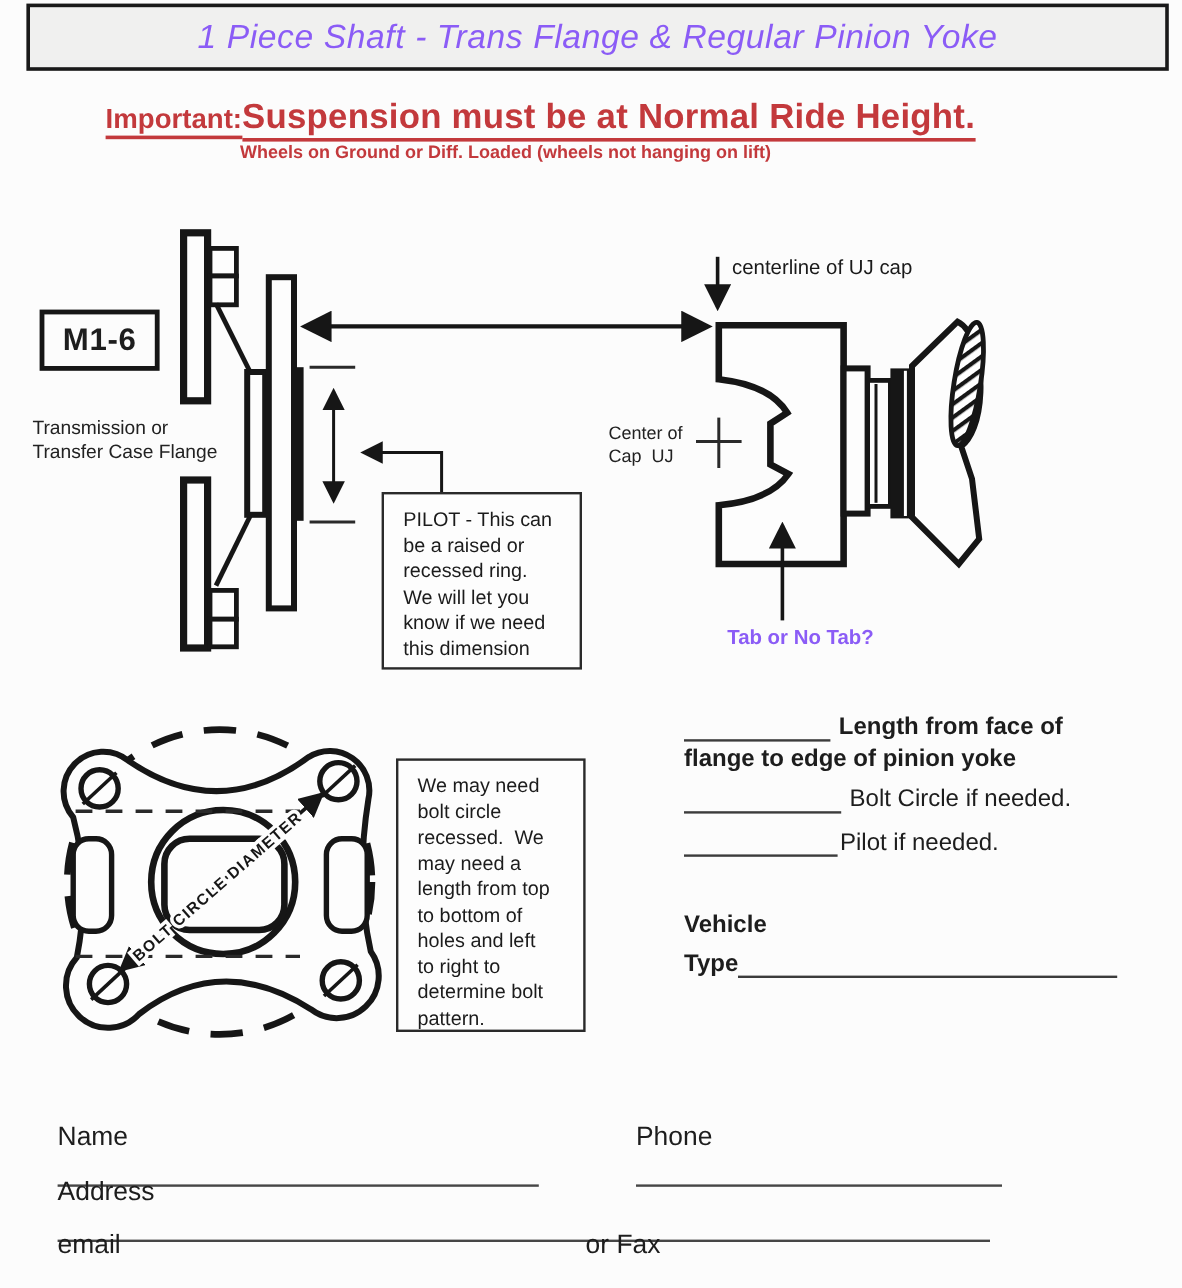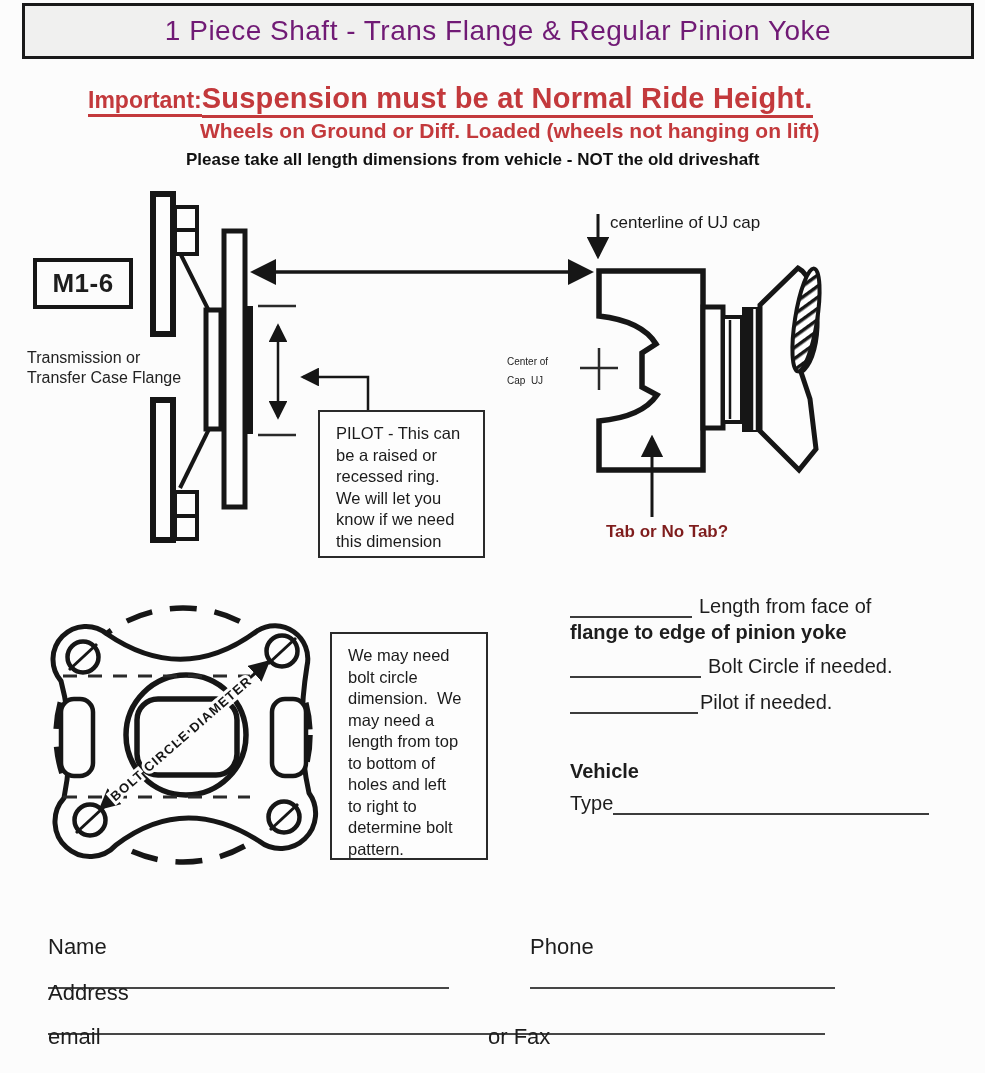--- a/index.html
+++ b/index.html
@@ -9,53 +9,53 @@
     font-family:"Liberation Sans","DejaVu Sans",sans-serif;
     color:#1d1d1d;
   }
   .abs{position:absolute;}
   
   .title-box{
     left:22px;top:3px;width:946px;height:50px;
     border:3.5px solid #191919;background:#f0f0ef;
     display:flex;align-items:center;justify-content:center;
   }
-  .title-box .t{font-size:28px;font-weight:400;letter-spacing:.5px;color:#701a75;}
+  .title-box .t{font-size:28px;font-weight:400;letter-spacing:.5px;color:#8b5cf6;font-style:italic;}
   
   .warn-row{left:88px;top:82px;width:860px;display:flex;align-items:baseline;white-space:nowrap;}
   .red{color:#c3393c;}
   .imp{font-size:23px;font-weight:700;}
   .imp u,.head u{text-decoration:none;border-bottom:3px solid #c3393c;padding-bottom:1px;}
   .head{font-size:29px;font-weight:700;letter-spacing:.2px;}
-  .warn2{left:200px;top:119px;font-size:21px;font-weight:700;white-space:nowrap;}
+  .warn2{left:200px;top:119px;font-size:15px;font-weight:700;white-space:nowrap;}
   .warn3{left:186px;top:150px;font-size:17px;font-weight:700;color:#111;white-space:nowrap;}
   
   .model-box{
     left:33px;top:258px;width:92px;height:43px;border:4px solid #161616;
     display:flex;align-items:center;justify-content:center;
     font-size:26px;font-weight:700;letter-spacing:.5px;
   }
   .trans-label{left:27px;top:348px;font-size:16px;line-height:20px;color:#222;}
   .flat-edge{left:610px;top:211px;font-size:17px;line-height:23px;color:#1a1a1a;}
-  .center-cap{left:507px;top:352px;font-size:10px;line-height:19px;color:#222;}
+  .center-cap{left:507px;top:352px;font-size:15px;line-height:19px;color:#222;}
   .center-cap div{white-space:pre;}
-  .tab-q{left:606px;top:522px;font-size:17px;font-weight:600;color:#7f1d1d;}
+  .tab-q{left:606px;top:522px;font-size:17px;font-weight:600;color:#8b5cf6;}
   .note-box{
     border:2.5px solid #2a2a2a;background:#fdfdfd;
     font-size:16.5px;line-height:21.5px;color:#1b1b1b;
     padding:11px 6px 8px 16px;
   }
   .note-box div{white-space:pre;}
   .pilot-box{left:318px;top:410px;width:141px;height:125px;}
   .bolt-box{left:330px;top:632px;width:132px;height:205px;}
   
   .mrow{display:flex;align-items:flex-end;white-space:nowrap;}
   .blank{display:inline-block;border-bottom:2.5px solid #3c3c3c;height:24px;}
   .m20{font-size:20px;line-height:24px;}
-  .bold{font-weight:400;}
+  .bold{font-weight:700;}
   .len1{left:570px;top:592px;}
   .len2{left:570px;top:621px;font-size:20px;font-weight:700;}
   .mrow .lbl{margin-left:7px;}
   .mrow .lbl0{margin-left:2px;}
   .bc-row{left:570px;top:652px;}
   .pi-row{left:570px;top:688px;}
   .veh{left:570px;top:760px;font-size:20px;font-weight:700;}
   .type-row{left:570px;top:789px;}
   
   .c22{font-size:22px;line-height:26px;}
@@ -69,21 +69,20 @@
 
   <div class="abs title-box">
     <div class="t">1 Piece Shaft - Trans Flange &amp; Regular Pinion Yoke</div>
   </div>
 
   <div class="abs warn-row">
     <span class="red imp"><u>Important:</u></span>
     <span class="red head"><u>Suspension must be at Normal Ride Height.</u></span>
   </div>
   <div class="abs red warn2">Wheels on Ground or Diff. Loaded (wheels not hanging on lift)</div>
-  <div class="abs warn3">Please take all length dimensions from vehicle - NOT the old driveshaft</div>
 
   <svg class="abs" style="left:0;top:180px;" width="985" height="395" viewBox="0 180 985 395">
     <defs>
       <marker id="ah1" viewBox="0 0 10 10" refX="8.5" refY="5" markerWidth="7.5" markerHeight="7.5" orient="auto-start-reverse">
         <path d="M0 0 L10 5 L0 10 z" fill="#161616"></path>
       </marker>
       <pattern id="hatch" patternUnits="userSpaceOnUse" width="9" height="9" patternTransform="rotate(45)">
         <rect width="9" height="9" fill="#ffffff"></rect>
         <line x1="1.5" y1="0" x2="1.5" y2="9" stroke="#161616" stroke-width="4"></line>
       </pattern>
@@ -202,21 +201,21 @@
     </g>
 
     <line x1="101" y1="808" x2="268" y2="662" stroke="#161616" stroke-width="3" marker-start="url(#ah2)" marker-end="url(#ah2)"></line>
 
     <text transform="translate(184 742) rotate(-41)" text-anchor="middle" font-size="13" font-weight="bold" letter-spacing="1.2" style="paint-order:stroke" stroke="#fdfdfd" stroke-width="6" fill="#161616">BOLT CIRCLE DIAMETER</text>
   </svg>
 
   <div class="abs note-box bolt-box">
       <div>We may need</div>
       <div>bolt circle</div>
-      <div>dimension.  We</div>
+      <div>recessed.  We</div>
       <div>may need a</div>
       <div>length from top</div>
       <div>to bottom of</div>
       <div>holes and left</div>
       <div>to right to</div>
       <div>determine bolt</div>
       <div>pattern.</div>
     </div>
 
   <div class="abs mrow len1">

